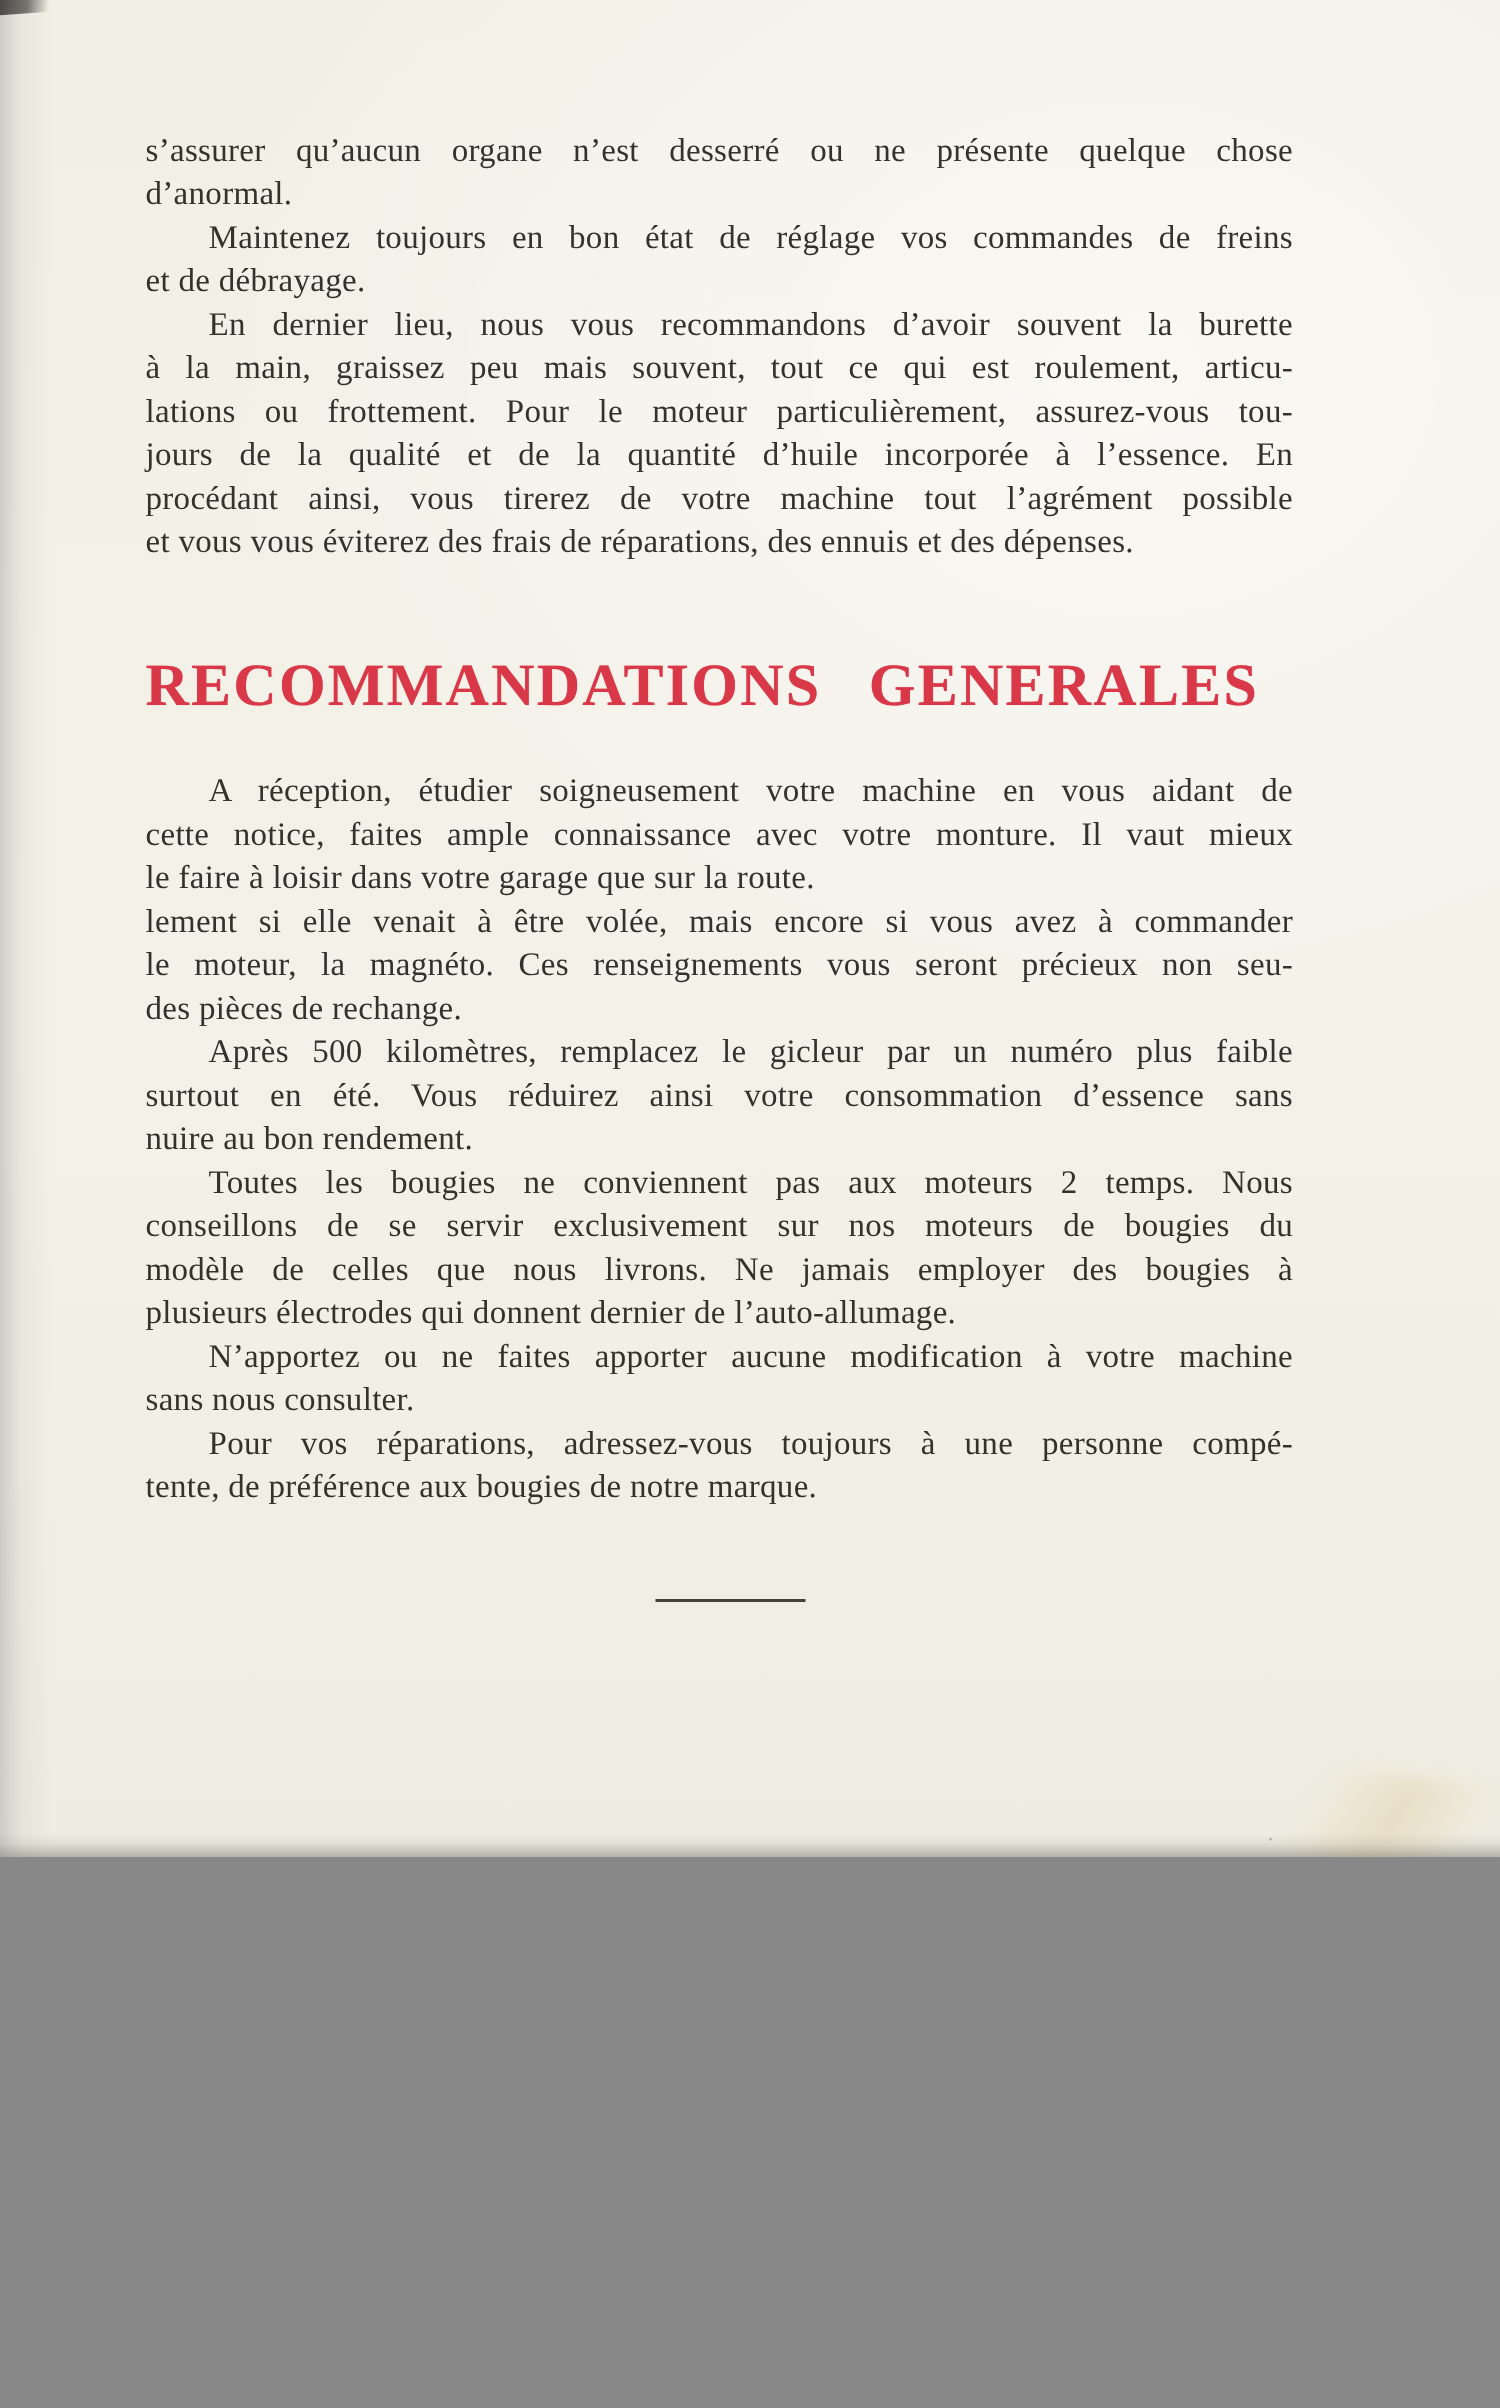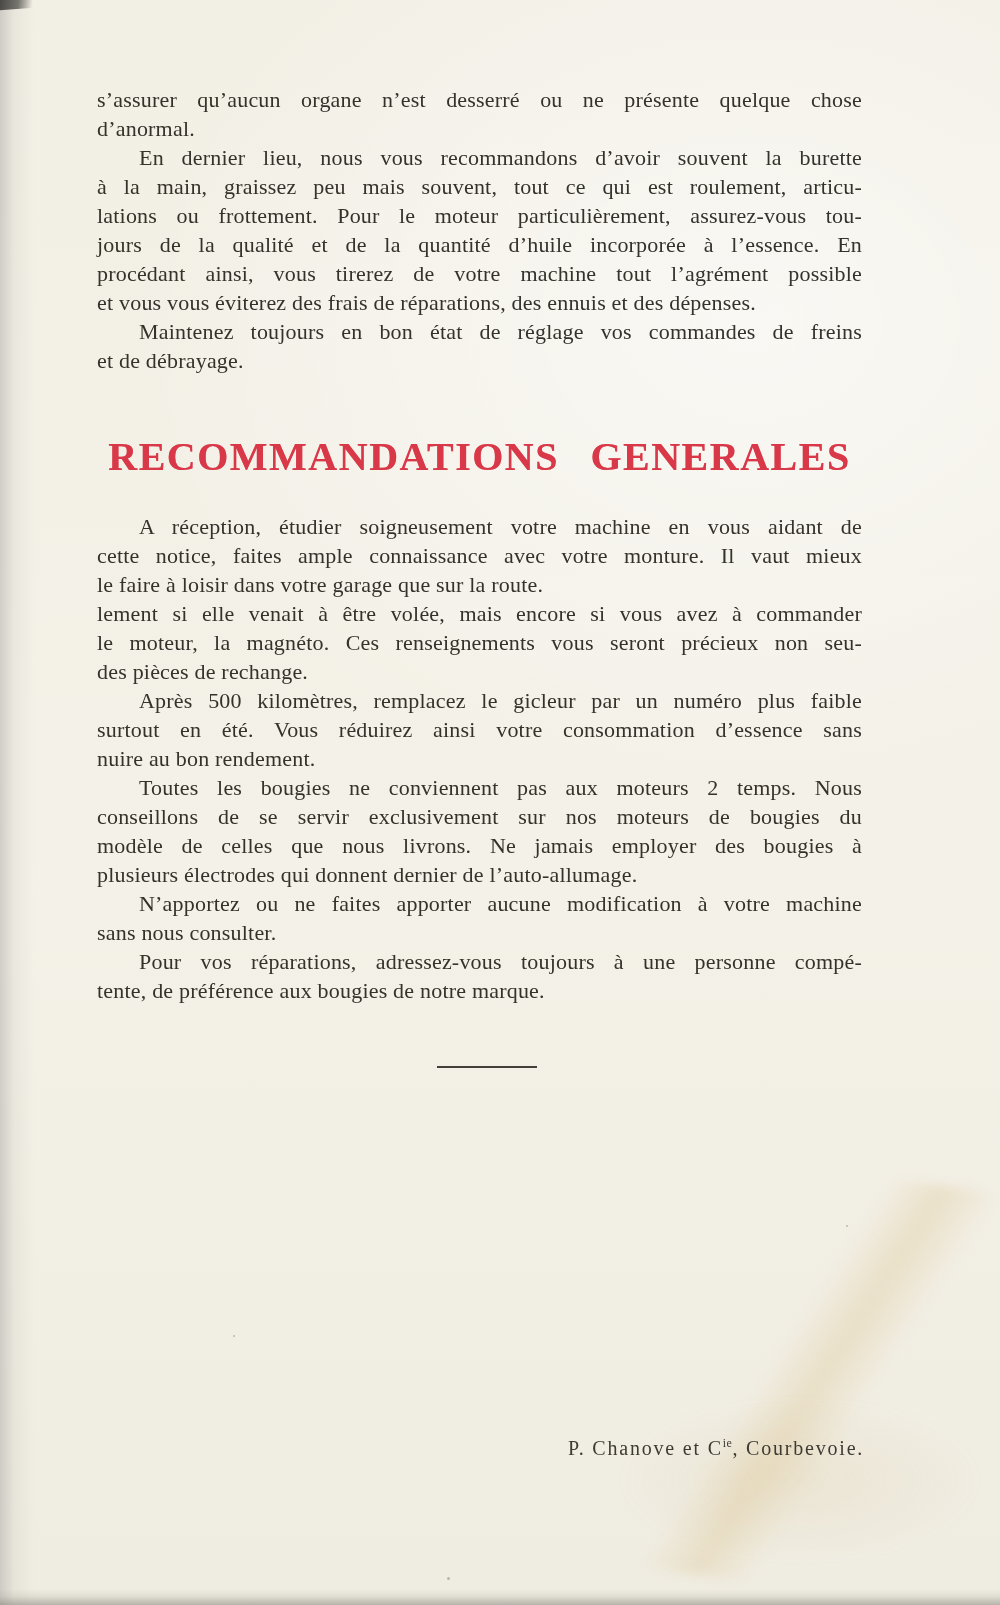--- a/index.html
+++ b/index.html
@@ -1,18 +1,18 @@
 <!DOCTYPE html>
 <html><head>
 <meta charset="utf-8">
 <style>
   html,body{margin:0;padding:0;background:#888;}
   #page{
     position:relative;
-    width:1000px;height:1605px;
+    width:1000px;height:1238px;
     margin:0 auto;
     background:
       radial-gradient(ellipse 900px 700px at 75% 20%, rgba(255,255,255,0.55), rgba(255,255,255,0) 70%),
       linear-gradient(180deg,#f2efe5 0%, #f4f1e8 55%, #efece1 100%);
     overflow:hidden;
     font-family:"Liberation Serif","DejaVu Serif",serif;
     color:#35322b;
   }
   
   .edge-left{
@@ -52,21 +52,21 @@
   .line{
     text-align:justify;
     text-align-last:justify;
     white-space:normal;
   }
   .line.last{text-align-last:left;}
   .line.indent{text-indent:42px;}
 
   #heading-wrap{
     position:absolute;left:97px;top:434px;width:765px;
-    text-align:center;
+    text-align:left;
     text-decoration:underline;
   }
   #heading{
     display:inline-block;
     font-size:40px;line-height:46px;
     font-weight:bold;
     color:#d93848;
     letter-spacing:1.5px;
     word-spacing:20px;
     text-shadow:0 0 0.5px rgba(217,56,72,0.6);
@@ -96,30 +96,30 @@
   <div class="corner-mark"></div>
   <div class="stain-diagonal"></div>
   <div class="stain-soft"></div>
 
   <div id="col1" class="text-col">
     <div class="paragraph">
       <div class="line">s’assurer qu’aucun organe n’est desserré ou ne présente quelque chose</div>
       <div class="line last">d’anormal.</div>
     </div>
     <div class="paragraph">
+      <div class="line indent">Maintenez toujours en bon état de réglage vos commandes de freins</div>
+      <div class="line last">et de débrayage.</div>
+    </div>
+    <div class="paragraph">
       <div class="line indent">En dernier lieu, nous vous recommandons d’avoir souvent la burette</div>
       <div class="line">à la main, graissez peu mais souvent, tout ce qui est roulement, articu-</div>
       <div class="line">lations ou frottement. Pour le moteur particulièrement, assurez-vous tou-</div>
       <div class="line">jours de la qualité et de la quantité d’huile incorporée à l’essence. En</div>
       <div class="line">procédant ainsi, vous tirerez de votre machine tout l’agrément possible</div>
       <div class="line last">et vous vous éviterez des frais de réparations, des ennuis et des dépenses.</div>
-    </div>
-    <div class="paragraph">
-      <div class="line indent">Maintenez toujours en bon état de réglage vos commandes de freins</div>
-      <div class="line last">et de débrayage.</div>
     </div>
   </div>
 
   <div id="heading-wrap">
     <span id="heading">RECOMMANDATIONS GENERALES</span>
   </div>
 
   <div id="col2" class="text-col">
     <div class="paragraph">
       <div class="line indent">A réception, étudier soigneusement votre machine en vous aidant de</div>

